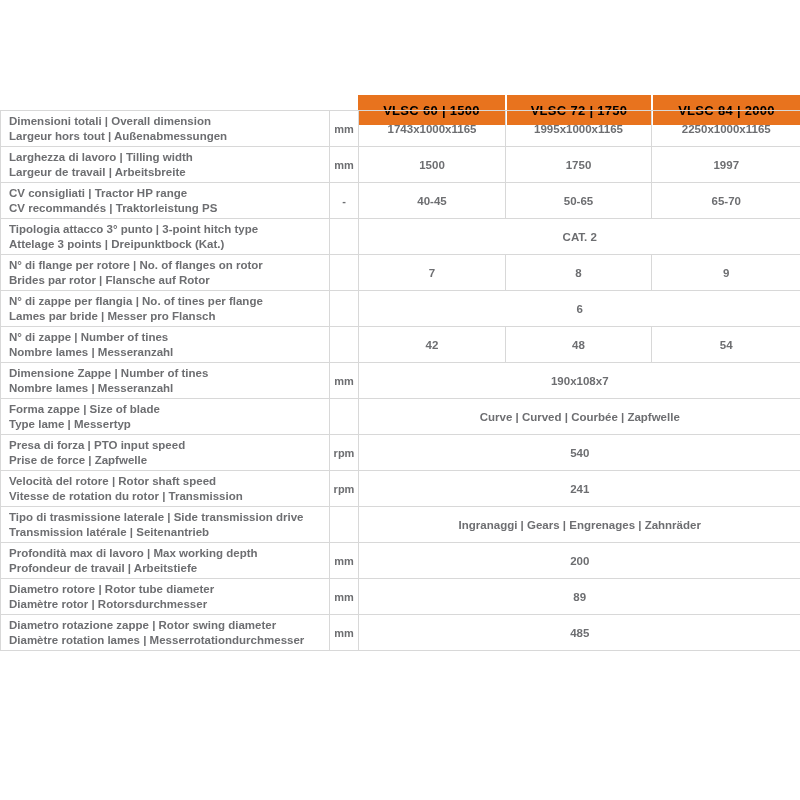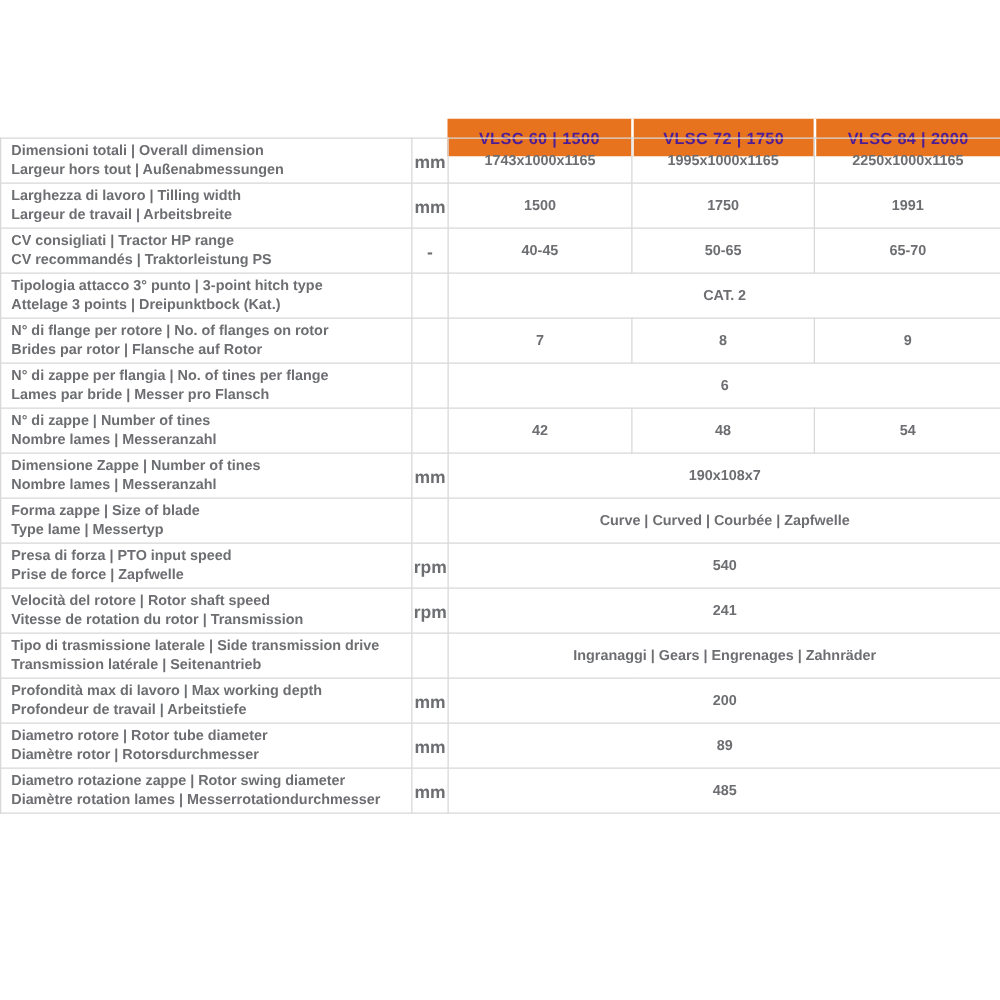--- a/index.html
+++ b/index.html
@@ -1,35 +1,35 @@
 <!DOCTYPE html>
 <html style="--accent: #e8731e; --text: #6d6e71; --value: #808184; --border: #d8d8d8;"><head>
 <meta charset="utf-8">
 <style>
   html,body{margin:0;padding:0;background:#fff;}
   body{width:800px;height:800px;font-family:"Liberation Sans",sans-serif;}
   .sheet{position:relative;width:800px;height:800px;background:#fff;overflow:hidden;}
 
   
   .model-header{position:absolute;left:358px;top:95px;width:442px;height:30px;display:flex;}
-  .model-header .hcell{box-sizing:border-box;background:var(--accent,#e8731e);color:#4c1d95;
+  .model-header .hcell{box-sizing:border-box;background:var(--accent,#e8731e);color:#000000;
     font-weight:bold;font-size:13px;letter-spacing:.3px;
     display:flex;align-items:center;justify-content:center;}
   .model-header .hcell.c1{width:147px;}
   .model-header .hcell.c2{width:146px;border-left:2px solid #fff;text-align:center;}
   .model-header .hcell.c3{width:149px;border-left:2px solid #fff;}
 
   
   table.spec{position:absolute;left:0;top:110px;width:800px;border-collapse:collapse;table-layout:fixed;font-weight:bold;}
   table.spec td{height:36px;box-sizing:border-box;vertical-align:middle;
     color:var(--text,#6d6e71);border-top:1px solid var(--border,#d8d8d8);
     border-bottom:1px solid var(--border,#d8d8d8);}
   td.lbl{border-left:1px solid var(--border,#d8d8d8);border-right:1px solid var(--border,#d8d8d8);
     padding:3px 6px 3px 8px;font-size:11.5px;line-height:14.5px;}
-  td.unit{border-right:1px solid var(--border,#d8d8d8);text-align:center;font-size:14px;
+  td.unit{border-right:1px solid var(--border,#d8d8d8);text-align:center;font-size:11px;
     color:var(--text,#6d6e71);}
   td.val{border-right:1px solid var(--border,#d8d8d8);text-align:center;font-size:11.5px;
     color:var(--value,#808184);}
   td.val.last{border-right:none;}
 </style>
 </head>
 <body>
 
 <div class="sheet">
 
@@ -59,21 +59,21 @@
         <td class="val last">2250x1000x1165</td>
       </tr>
       <tr>
         <td class="lbl">
           <div>Larghezza di lavoro | Tilling width</div>
           <div>Largeur de travail | Arbeitsbreite</div>
         </td>
         <td class="unit">mm</td>
         <td class="val">1500</td>
         <td class="val">1750</td>
-        <td class="val last">1991</td>
+        <td class="val last">1997</td>
       </tr>
       <tr>
         <td class="lbl">
           <div>CV consigliati | Tractor HP range</div>
           <div>CV recommandés | Traktorleistung PS</div>
         </td>
         <td class="unit">-</td>
         <td class="val">40-45</td>
         <td class="val">50-65</td>
         <td class="val last">65-70</td>

